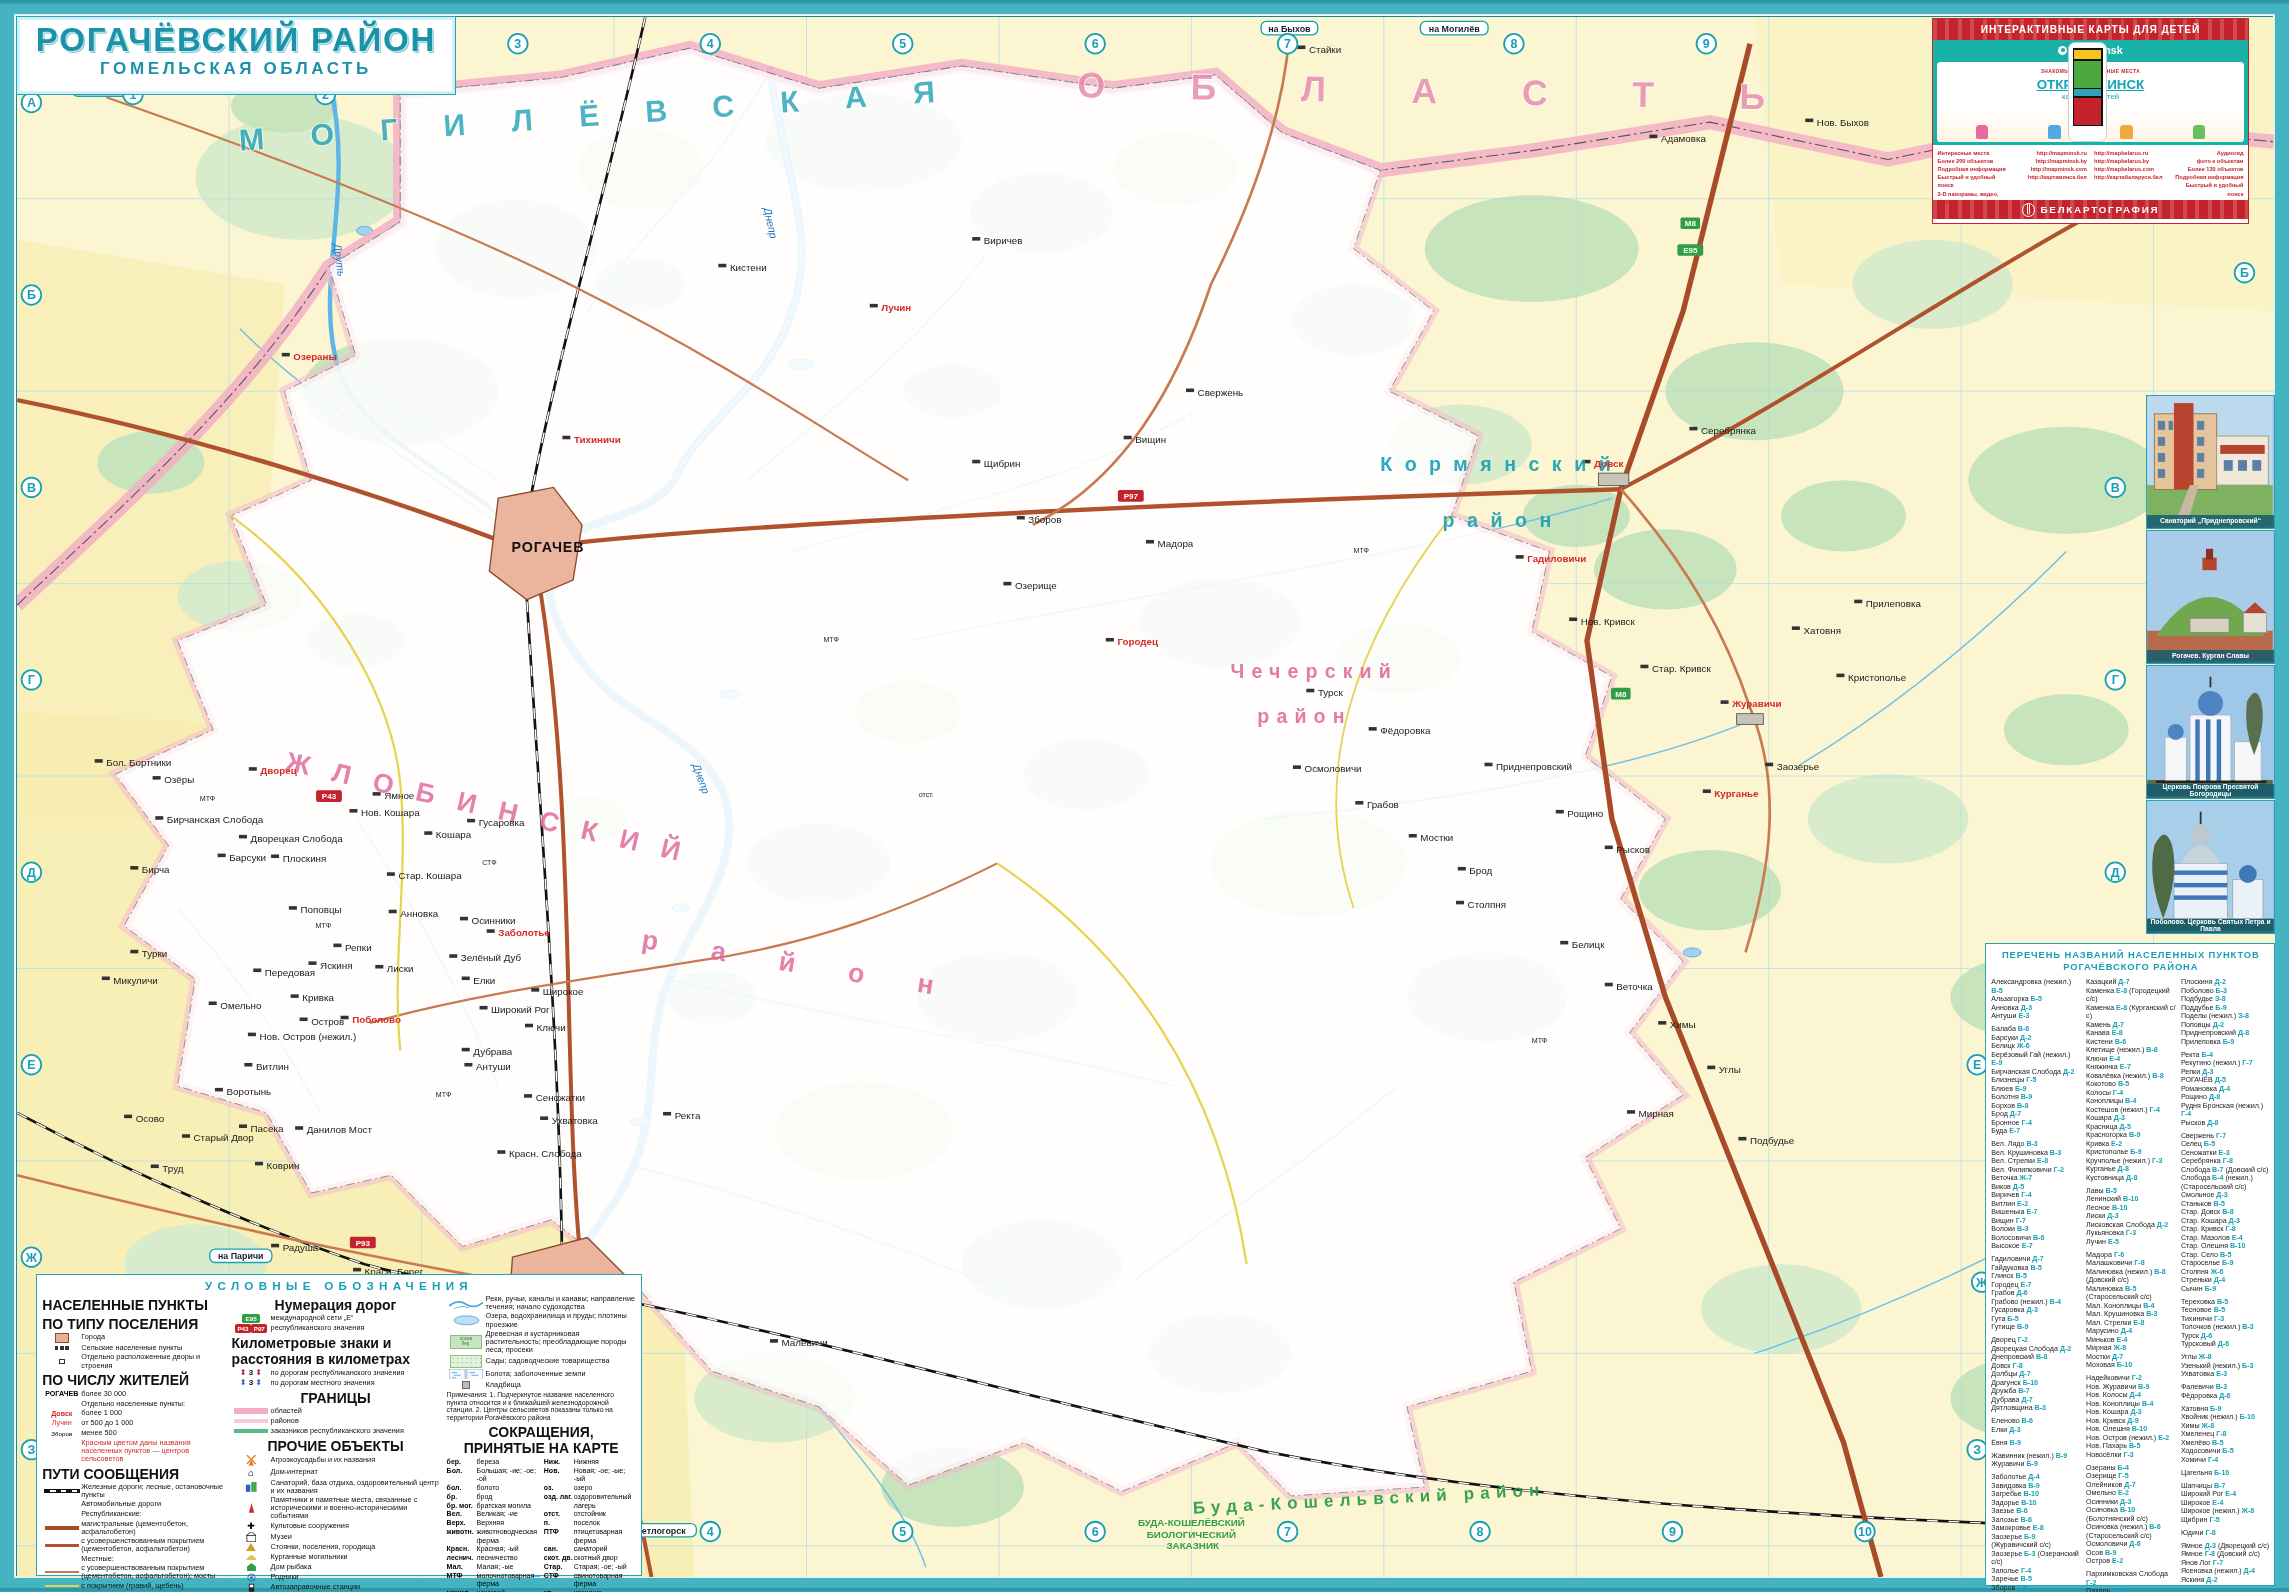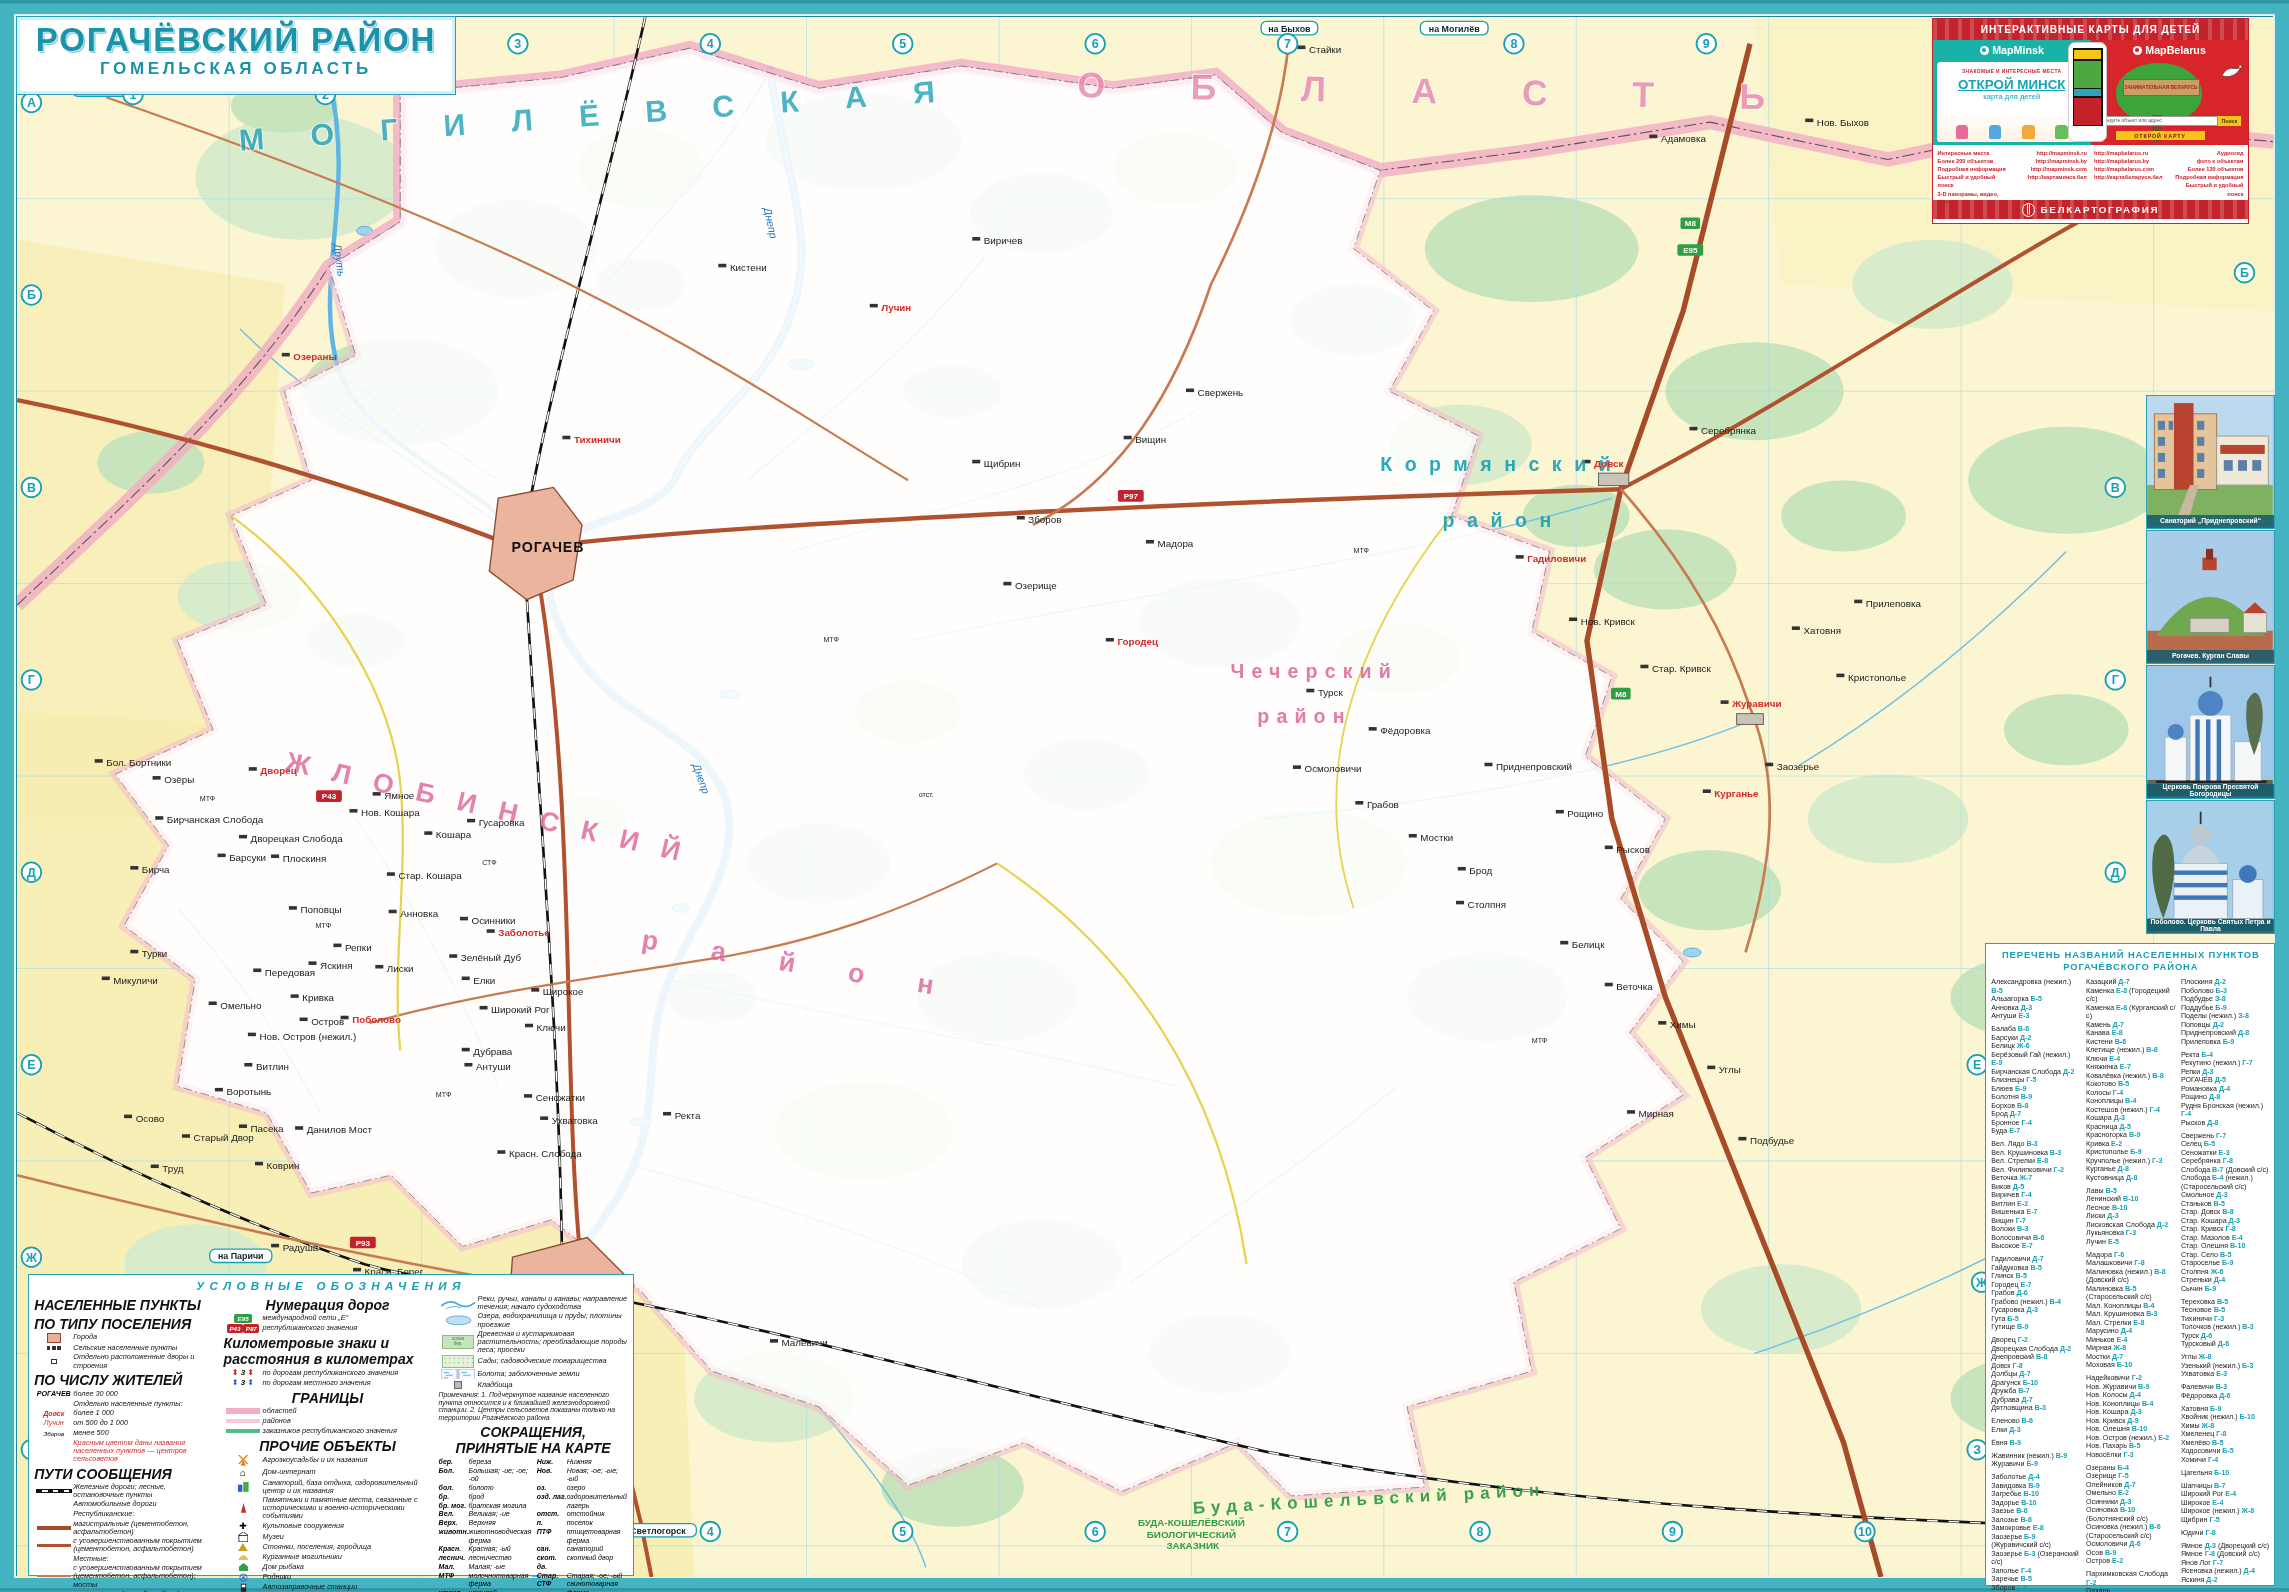--- a/index.html
+++ b/index.html
@@ -96,22 +96,22 @@
   
   .index{position:absolute;left:1985px;top:943px;width:290px;height:643px;background:#fff;
       border:1.8px solid #2BA2B4;box-sizing:border-box;z-index:30;padding:5.3px 3.6px 3.6px 5.3px;}
   .index h3{margin:0 0 5.3px;text-align:center;font-size:9.4px;color:#18A0B4;letter-spacing:0.9px;line-height:1.25;}
   .idx-cols{display:flex;gap:5.3px;}
   .idx-col{width:92px;font-size:7.1px;line-height:8.5px;color:#222;}
   .idx-col .e{margin:0;}
   .idx-col .sp{height:4.5px;}
   .idx-col .ref{color:#18A0B4;font-weight:bold;}
   
-  .legend{position:absolute;left:28px;top:1274px;width:606px;height:302px;background:#fff;
-      border:1.8px solid #2BA2B4;box-sizing:border-box;z-index:30;padding:3.6px 5.3px;font-style:italic;}
+  .legend{position:absolute;left:36px;top:1274px;width:606px;height:302px;background:#fff;
+      border:1.8px solid #2BA2B4;box-sizing:border-box;z-index:30;padding:3.6px 5.3px;}
   .legend h3{margin:0 0 2.7px;text-align:center;font-size:11.6px;color:#18A0B4;letter-spacing:5.3px;font-weight:bold;}
   .leg-cols{display:flex;gap:7.1px;}
   .leg-c1{width:184px;} .leg-c2{width:210px;} .leg-c3{width:191px;}
   .lrow{display:flex;align-items:center;margin:0.9px 0;min-height:9px;}
   .lhead{font-size:14px;font-weight:bold;color:#111;margin:2.7px 0 0.9px;}
   .lhead.center{text-align:center;}
   .lsym{width:39px;min-width:39px;display:flex;justify-content:center;align-items:center;}
   .ltxt{font-size:7.3px;line-height:1.12;color:#111;}
   .ltxt.red{color:#D22B2B;}
   .abbr{display:flex;gap:5.3px;margin-top:1.8px;}
@@ -693,38 +693,20 @@
         <div class="mm-head">ОТКРОЙ МИНСК</div>
         <div class="mm-sub">карта для детей</div>
         <div class="mm-kids">
           <span class="kid" style="background:#E86AA0"></span>
             <span class="kid" style="background:#53A8E2"></span>
           <span class="kid" style="background:#F0A93C"></span>
             <span class="kid" style="background:#67BE5C"></span>
         </div>
       </div>
     </div>
-    <div class="card card-mb">
-      <div class="card-h">
-          <span class="pin"></span>
-        <span>MapBelarus</span>
-        </div>
-      <div class="mb-tree"></div>
-      <div class="mb-trunk"></div>
-      <svg class="stork" viewBox="0 0 26 20">
-        <path d="M2,14 Q8,4 16,6 Q22,7 25,3 L20,10 Q14,16 6,15 Z" fill="#fff" stroke="#333" stroke-width=".7"></path>
-        <circle cx="23" cy="4" r="1.5" fill="#fff" stroke="#333" stroke-width=".5"></circle>
-      </svg>
-      <div class="mb-sign">ЗАНИМАТЕЛЬНАЯ БЕЛАРУСЬ</div>
-      <div class="mb-search">
-        <div class="fld">Введите объект или адрес</div>
-        <div class="btn">Поиск</div>
-      </div>
-      <div class="mb-bar">ОТКРОЙ КАРТУ</div>
-    </div>
     <div class="phone">
       <div class="ph-screen">
         <div style="height:9px;background:#F5C518"></div>
         <div style="height:27px;background:#4CA83F"></div>
         <div style="height:7.1px;background:#2FA4B8"></div>
         <div style="height:27px;background:#C4232B"></div>
       </div>
     </div>
   </div>
   <div class="ad-info">

